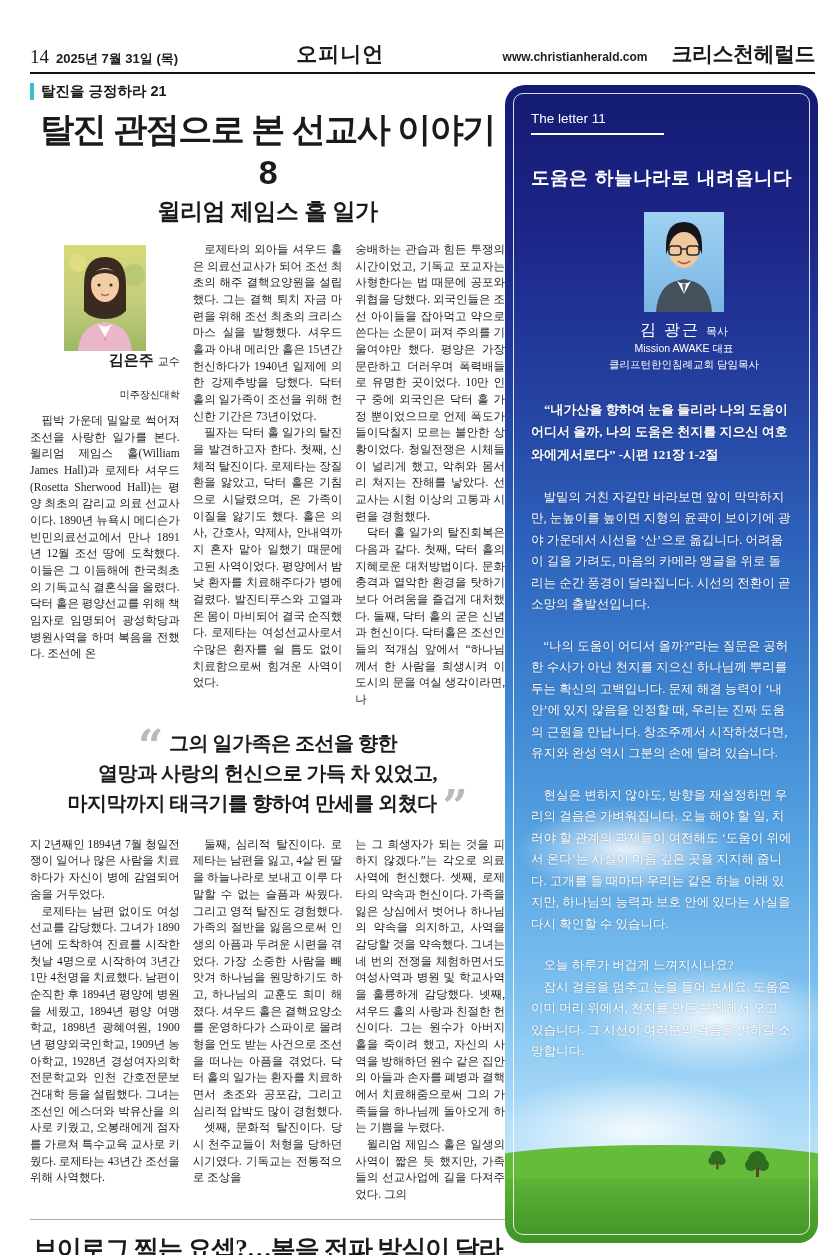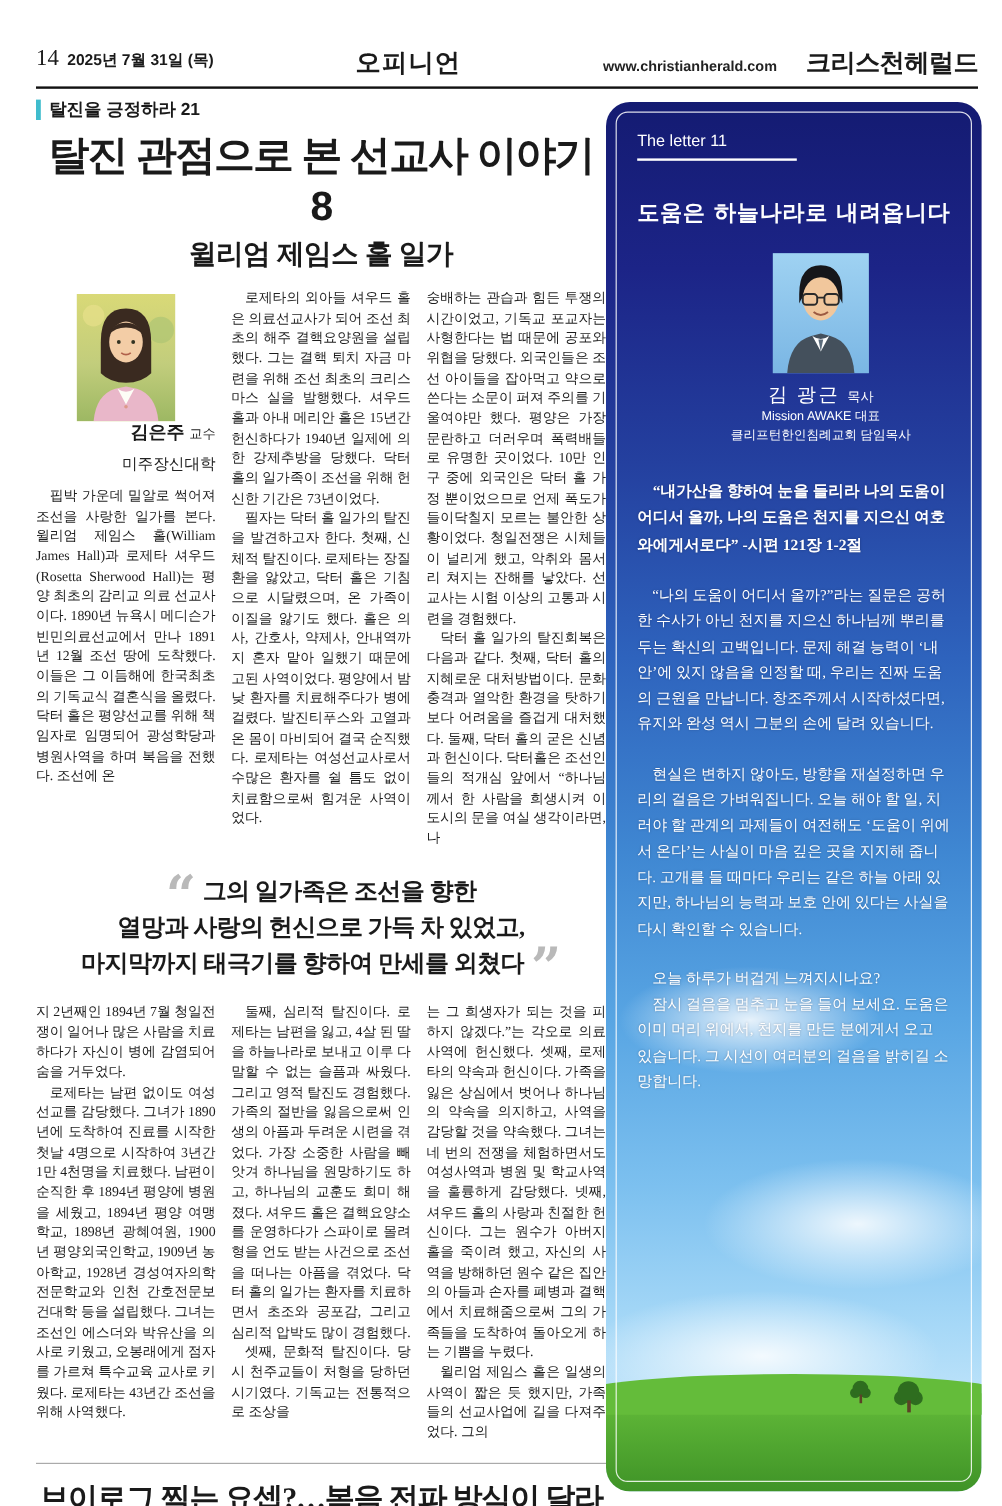--- a/index.html
+++ b/index.html
@@ -1,21 +1,21 @@
 <!DOCTYPE html>
 <html><head>
 <meta charset="utf-8">
 <style>
   html,body{margin:0;padding:0;background:#e8e8e8;}
   .page{position:relative;width:835px;height:1255px;background:#ffffff;overflow:hidden;
         font-family:"Liberation Serif","DejaVu Serif",serif;color:#1a1a1a;}
 
   
   .masthead{position:absolute;left:30px;right:20px;top:38px;height:30px;
-            display:flex;align-items:flex-start;justify-content:space-between;}
+            display:flex;align-items:flex-end;justify-content:space-between;}
   .mh-left{display:flex;align-items:baseline;gap:7px;}
   .pagenum{font-size:19px;font-family:"Liberation Serif",serif;}
   .issue-date{font-size:13px;font-weight:bold;font-family:"Liberation Sans",sans-serif;}
   .mh-center{font-size:21px;font-weight:900;font-family:"Liberation Sans",sans-serif;letter-spacing:1px;}
   .mh-right{display:flex;align-items:baseline;gap:24px;}
   .site-url{font-size:12px;font-weight:bold;font-family:"Liberation Sans",sans-serif;color:#222;}
   .brand{font-size:21px;font-weight:900;font-family:"Liberation Sans",sans-serif;letter-spacing:-0.5px;}
   .hrule{position:absolute;left:30px;right:20px;top:72px;height:2px;background:#111;}
 
   
@@ -30,21 +30,21 @@
 
   .cols{display:grid;grid-template-columns:repeat(3,1fr);column-gap:13px;}
   .col p{margin:0;font-size:11.5px;line-height:1.45;text-align:justify;color:#1c1c1c;}
   .col p.ind{text-indent:1em;}
 
   
   .author{margin:4px 0 10px 0;text-align:right;}
   .author-photo{width:82px;height:106px;margin:0 auto;overflow:hidden;background:#cdd27d;}
   .a-name{font-size:15px;font-weight:bold;}
   .a-role{font-size:11px;}
-  .a-aff{font-size:13px;margin-top:8px;color:#222;}
+  .a-aff{font-size:10px;margin-top:18px;color:#222;}
 
   
   .pullquote{position:relative;margin:20px 18px 18px 18px;text-align:center;
              font-size:20px;line-height:1.5;font-weight:700;letter-spacing:-0.5px;}
   .q-mark{color:#b9b9b9;font-size:44px;font-family:"DejaVu Serif",serif;line-height:0;position:relative;top:12px;}
   .q-open{margin-right:6px;}
   .q-close{margin-left:6px;}
 
   .divider{height:1px;background:#aaa;margin:16px 0 12px 0;}
 
@@ -173,21 +173,21 @@
     <div class="cols">
       <div class="col">
         <p>지 2년째인 1894년 7월 청일전쟁이 일어나 많은 사람을 치료하다가 자신이 병에 감염되어 숨을 거두었다.</p>
         <p class="ind">로제타는 남편 없이도 여성선교를 감당했다. 그녀가 1890년에 도착하여 진료를 시작한 첫날 4명으로 시작하여 3년간 1만 4천명을 치료했다. 남편이 순직한 후 1894년 평양에 병원을 세웠고, 1894년 평양 여맹학교, 1898년 광혜여원, 1900년 평양외국인학교, 1909년 농아학교, 1928년 경성여자의학전문학교와 인천 간호전문보건대학 등을 설립했다. 그녀는 조선인 에스더와 박유산을 의사로 키웠고, 오봉래에게 점자를 가르쳐 특수교육 교사로 키웠다. 로제타는 43년간 조선을 위해 사역했다.</p>
       </div>
       <div class="col">
         <p class="ind">둘째, 심리적 탈진이다. 로제타는 남편을 잃고, 4살 된 딸을 하늘나라로 보내고 이루 다 말할 수 없는 슬픔과 싸웠다. 그리고 영적 탈진도 경험했다. 가족의 절반을 잃음으로써 인생의 아픔과 두려운 시련을 겪었다. 가장 소중한 사람을 빼앗겨 하나님을 원망하기도 하고, 하나님의 교훈도 희미 해졌다. 셔우드 홀은 결핵요양소를 운영하다가 스파이로 몰려 형을 언도 받는 사건으로 조선을 떠나는 아픔을 겪었다. 닥터 홀의 일가는 환자를 치료하면서 초조와 공포감, 그리고 심리적 압박도 많이 경험했다.</p>
         <p class="ind">셋째, 문화적 탈진이다. 당시 천주교들이 처형을 당하던 시기였다. 기독교는 전통적으로 조상을</p>
       </div>
       <div class="col">
-        <p>는 그 희생자가 되는 것을 피하지 않겠다.”는 각오로 의료사역에 헌신했다. 셋째, 로제타의 약속과 헌신이다. 가족을 잃은 상심에서 벗어나 하나님의 약속을 의지하고, 사역을 감당할 것을 약속했다. 그녀는 네 번의 전쟁을 체험하면서도 여성사역과 병원 및 학교사역을 훌륭하게 감당했다. 넷째, 셔우드 홀의 사랑과 친절한 헌신이다. 그는 원수가 아버지 홀을 죽이려 했고, 자신의 사역을 방해하던 원수 같은 집안의 아들과 손자를 폐병과 결핵에서 치료해줌으로써 그의 가족들을 도착하여 돌아오게 하는 기쁨을 누렸다.</p>
+        <p>는 그 희생자가 되는 것을 피하지 않겠다.”는 각오로 의료사역에 헌신했다. 셋째, 로제타의 약속과 헌신이다. 가족을 잃은 상심에서 벗어나 하나님의 약속을 의지하고, 사역을 감당할 것을 약속했다. 그녀는 네 번의 전쟁을 체험하면서도 여성사역과 병원 및 학교사역을 훌륭하게 감당했다. 넷째, 셔우드 홀의 사랑과 친절한 헌신이다. 그는 원수가 아버지 홀을 죽이려 했고, 자신의 사역을 방해하던 원수 같은 집안의 아들과 손자를 폐병과 결핵에서 치료해줌으로써 그의 가족들을 하나님께 돌아오게 하는 기쁨을 누렸다.</p>
         <p class="ind">윌리엄 제임스 홀은 일생의 사역이 짧은 듯 했지만, 가족들의 선교사업에 길을 다져주었다. 그의</p>
       </div>
     </div>
 
     <div class="divider"></div>
 
     <section>
       <h2 class="b-headline">브이로그 찍는 요셉?…복음 전파 방식이 달라졌다</h2>
 
     </section>
@@ -225,20 +225,21 @@
         </div>
         <div class="pastor-name">
           <span>김 광근</span>
           <span class="p-role">목사</span>
         </div>
         <div class="pastor-org">Mission AWAKE 대표</div>
         <div class="pastor-org">클리프턴한인침례교회 담임목사</div>
       </div>
 
       <p class="verse">“내가산을 향하여 눈을 들리라 나의 도움이 어디서 올까, 나의 도움은 천지를 지으신 여호와에게서로다” -시편 121장 1-2절</p>
+      <p class="l-para">발밑의 거친 자갈만 바라보면 앞이 막막하지만, 눈높이를 높이면 지형의 윤곽이 보이기에 광야 가운데서 시선을 ‘산’으로 옮깁니다. 어려움이 길을 가려도, 마음의 카메라 앵글을 위로 돌리는 순간 풍경이 달라집니다. 시선의 전환이 곧 소망의 출발선입니다.</p>
       <p class="l-para">“나의 도움이 어디서 올까?”라는 질문은 공허한 수사가 아닌 천지를 지으신 하나님께 뿌리를 두는 확신의 고백입니다. 문제 해결 능력이 ‘내 안’에 있지 않음을 인정할 때, 우리는 진짜 도움의 근원을 만납니다. 창조주께서 시작하셨다면, 유지와 완성 역시 그분의 손에 달려 있습니다.</p>
       <p class="l-para">현실은 변하지 않아도, 방향을 재설정하면 우리의 걸음은 가벼워집니다. 오늘 해야 할 일, 치러야 할 관계의 과제들이 여전해도 ‘도움이 위에서 온다’는 사실이 마음 깊은 곳을 지지해 줍니다. 고개를 들 때마다 우리는 같은 하늘 아래 있지만, 하나님의 능력과 보호 안에 있다는 사실을 다시 확인할 수 있습니다.</p>
       <p class="l-para">오늘 하루가 버겁게 느껴지시나요?</p>
       <p class="l-para tight">잠시 걸음을 멈추고 눈을 들어 보세요. 도움은 이미 머리 위에서, 천지를 만든 분에게서 오고 있습니다. 그 시선이 여러분의 걸음을 밝히길 소망합니다.</p>
     </div>
 
     <div class="grass"></div>
     <div class="tree t1">
         <div class="crown"></div>
         <div class="trunk"></div>

